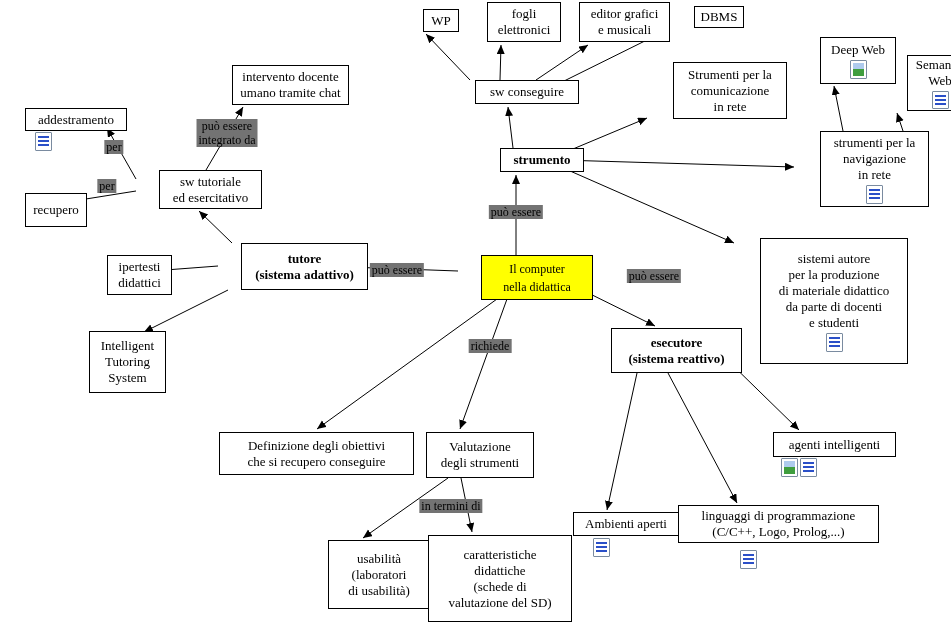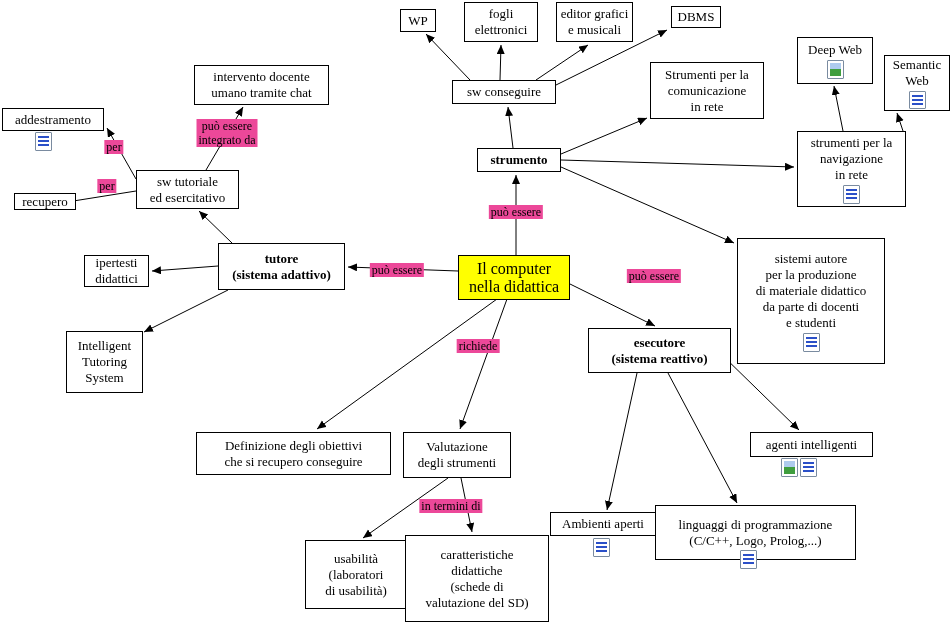--- a/index.html
+++ b/index.html
@@ -6,28 +6,28 @@
   #canvas {
     position:relative; width:951px; height:626px; background:#ffffff;
     font-family:"Liberation Serif","DejaVu Serif",serif; color:#000;
     overflow:hidden;
   }
   svg.wires { position:absolute; left:0; top:0; }
   .node {
     position:absolute; box-sizing:border-box;
     border:1px solid #000; background:#fff;
     display:flex; flex-direction:column; align-items:center; justify-content:center;
-    text-align:center; font-size:13px; line-height:16px; padding:1px 2px; gap:2px;
+    text-align:center; font-size:13px; line-height:16px; padding:1px 2px; gap:2px;margin-left:23px;
   }
   .node .lbl { white-space:pre-line; }
   .node.bold { font-weight:bold;align-items:center; }
-  .node.central { background:#ffff00; font-size:16px; line-height:18px; }
+  .node.central { background:#ffff00; font-size:12px; line-height:18px; }
   .elabel {
     position:absolute; transform:translate(-50%,-50%);
-    background:#ec4899; font-size:12px; line-height:14px; padding:0 2px;
+    background:#737373; font-size:12px; line-height:14px; padding:0 2px;
     white-space:pre-line; text-align:center;
   }
   .icon { display:inline-block; width:15px; height:17px; background:#fff;
           border:1px solid #7a8ba0; border-radius:1px; position:relative; }
   .icon.doc::before { content:""; position:absolute; left:2px; right:2px; top:3px; height:2px;
           background:#2b50c8; box-shadow:0 4px 0 #2b50c8, 0 8px 0 #2b50c8; }
   .icon.img::before { content:""; position:absolute; left:2px; right:2px; top:2px; bottom:2px;
           background:linear-gradient(180deg,#aecbee 0%,#aecbee 45%,#3f9e3f 45%,#3f9e3f 100%); }
   .icon.ext { position:absolute; }
 </style>
@@ -77,36 +77,36 @@
 nella didattica</span>
     </div>
 
   <div class="node bold" style="left:477px;top:148px;width:84px;height:24px">
       <span class="lbl">strumento</span>
     </div>
   <div class="node bold" style="left:218px;top:243px;width:127px;height:47px">
       <span class="lbl">tutore
 (sistema adattivo)</span>
     </div>
-  <div class="node bold" style="left:588px;top:328px;width:143px;height:45px">
+  <div class="node bold" style="left:588px;top:328px;width:131px;height:45px">
       <span class="lbl">esecutore
 (sistema reattivo)</span>
     </div>
 
   <div class="node" style="left:452px;top:80px;width:104px;height:24px">
       <span class="lbl">sw conseguire</span>
     </div>
   <div class="node" style="left:400px;top:9px;width:36px;height:23px">
       <span class="lbl">WP</span>
     </div>
   <div class="node" style="left:464px;top:2px;width:74px;height:40px">
       <span class="lbl">fogli
 elettronici</span>
     </div>
-  <div class="node" style="left:556px;top:2px;width:77px;height:40px">
+  <div class="node" style="left:556px;top:2px;width:91px;height:40px">
       <span class="lbl">editor grafici
 e musicali</span>
     </div>
   <div class="node" style="left:671px;top:6px;width:50px;height:22px">
       <span class="lbl">DBMS</span>
     </div>
 
   <div class="node" style="left:650px;top:62px;width:114px;height:57px">
       <span class="lbl">Strumenti per la
 comunicazione
@@ -133,37 +133,37 @@
 
   <div class="node" style="left:737px;top:238px;width:148px;height:126px">
     <span class="lbl">sistemi autore
 per la produzione
 di materiale didattico
 da parte di docenti
 e studenti</span>
     <span class="icon doc"></span>
   </div>
 
-  <div class="node" style="left:194px;top:65px;width:135px;height:40px">
+  <div class="node" style="left:209px;top:65px;width:117px;height:40px">
       <span class="lbl">intervento docente
 umano tramite chat</span>
     </div>
   <div class="node" style="left:2px;top:108px;width:102px;height:23px">
       <span class="lbl">addestramento</span>
     </div>
   <span class="icon doc ext" style="left:35px;top:132px"></span>
 
   <div class="node" style="left:136px;top:170px;width:103px;height:39px">
       <span class="lbl">sw tutoriale
 ed esercitativo</span>
     </div>
-  <div class="node" style="left:14px;top:193px;width:62px;height:17px">
+  <div class="node" style="left:2px;top:193px;width:62px;height:34px">
       <span class="lbl">recupero</span>
     </div>
-  <div class="node" style="left:84px;top:255px;width:65px;height:32px">
+  <div class="node" style="left:84px;top:255px;width:65px;height:40px">
       <span class="lbl">ipertesti
 didattici</span>
     </div>
   <div class="node" style="left:66px;top:331px;width:77px;height:62px">
       <span class="lbl">Intelligent
 Tutoring
 System</span>
     </div>
 
   <div class="node" style="left:196px;top:432px;width:195px;height:43px">
@@ -190,29 +190,29 @@
       <span class="lbl">agenti intelligenti</span>
     </div>
   <span class="icon img ext" style="left:781px;top:458px"></span>
   <span class="icon doc ext" style="left:800px;top:458px"></span>
 
   <div class="node" style="left:550px;top:512px;width:106px;height:24px">
       <span class="lbl">Ambienti aperti</span>
     </div>
   <span class="icon doc ext" style="left:593px;top:538px"></span>
 
-  <div class="node" style="left:655px;top:505px;width:201px;height:55px">
+  <div class="node" style="left:655px;top:505px;width:201px;height:38px">
       <span class="lbl">linguaggi di programmazione
 (C/C++, Logo, Prolog,...)</span>
     </div>
   <span class="icon doc ext" style="left:740px;top:550px"></span>
 
   <div class="elabel" style="left:516px;top:212px">può essere</div>
   <div class="elabel" style="left:397px;top:270px">può essere</div>
   <div class="elabel" style="left:654px;top:276px">può essere</div>
-  <div class="elabel" style="left:478px;top:346px">richiede</div>
+  <div class="elabel" style="left:490px;top:346px">richiede</div>
   <div class="elabel" style="left:227px;top:133px">può essere
 integrato da</div>
   <div class="elabel" style="left:114px;top:147px">per</div>
   <div class="elabel" style="left:107px;top:186px">per</div>
   <div class="elabel" style="left:451px;top:506px">in termini di</div>
 
 </div>
 
 </body></html>

